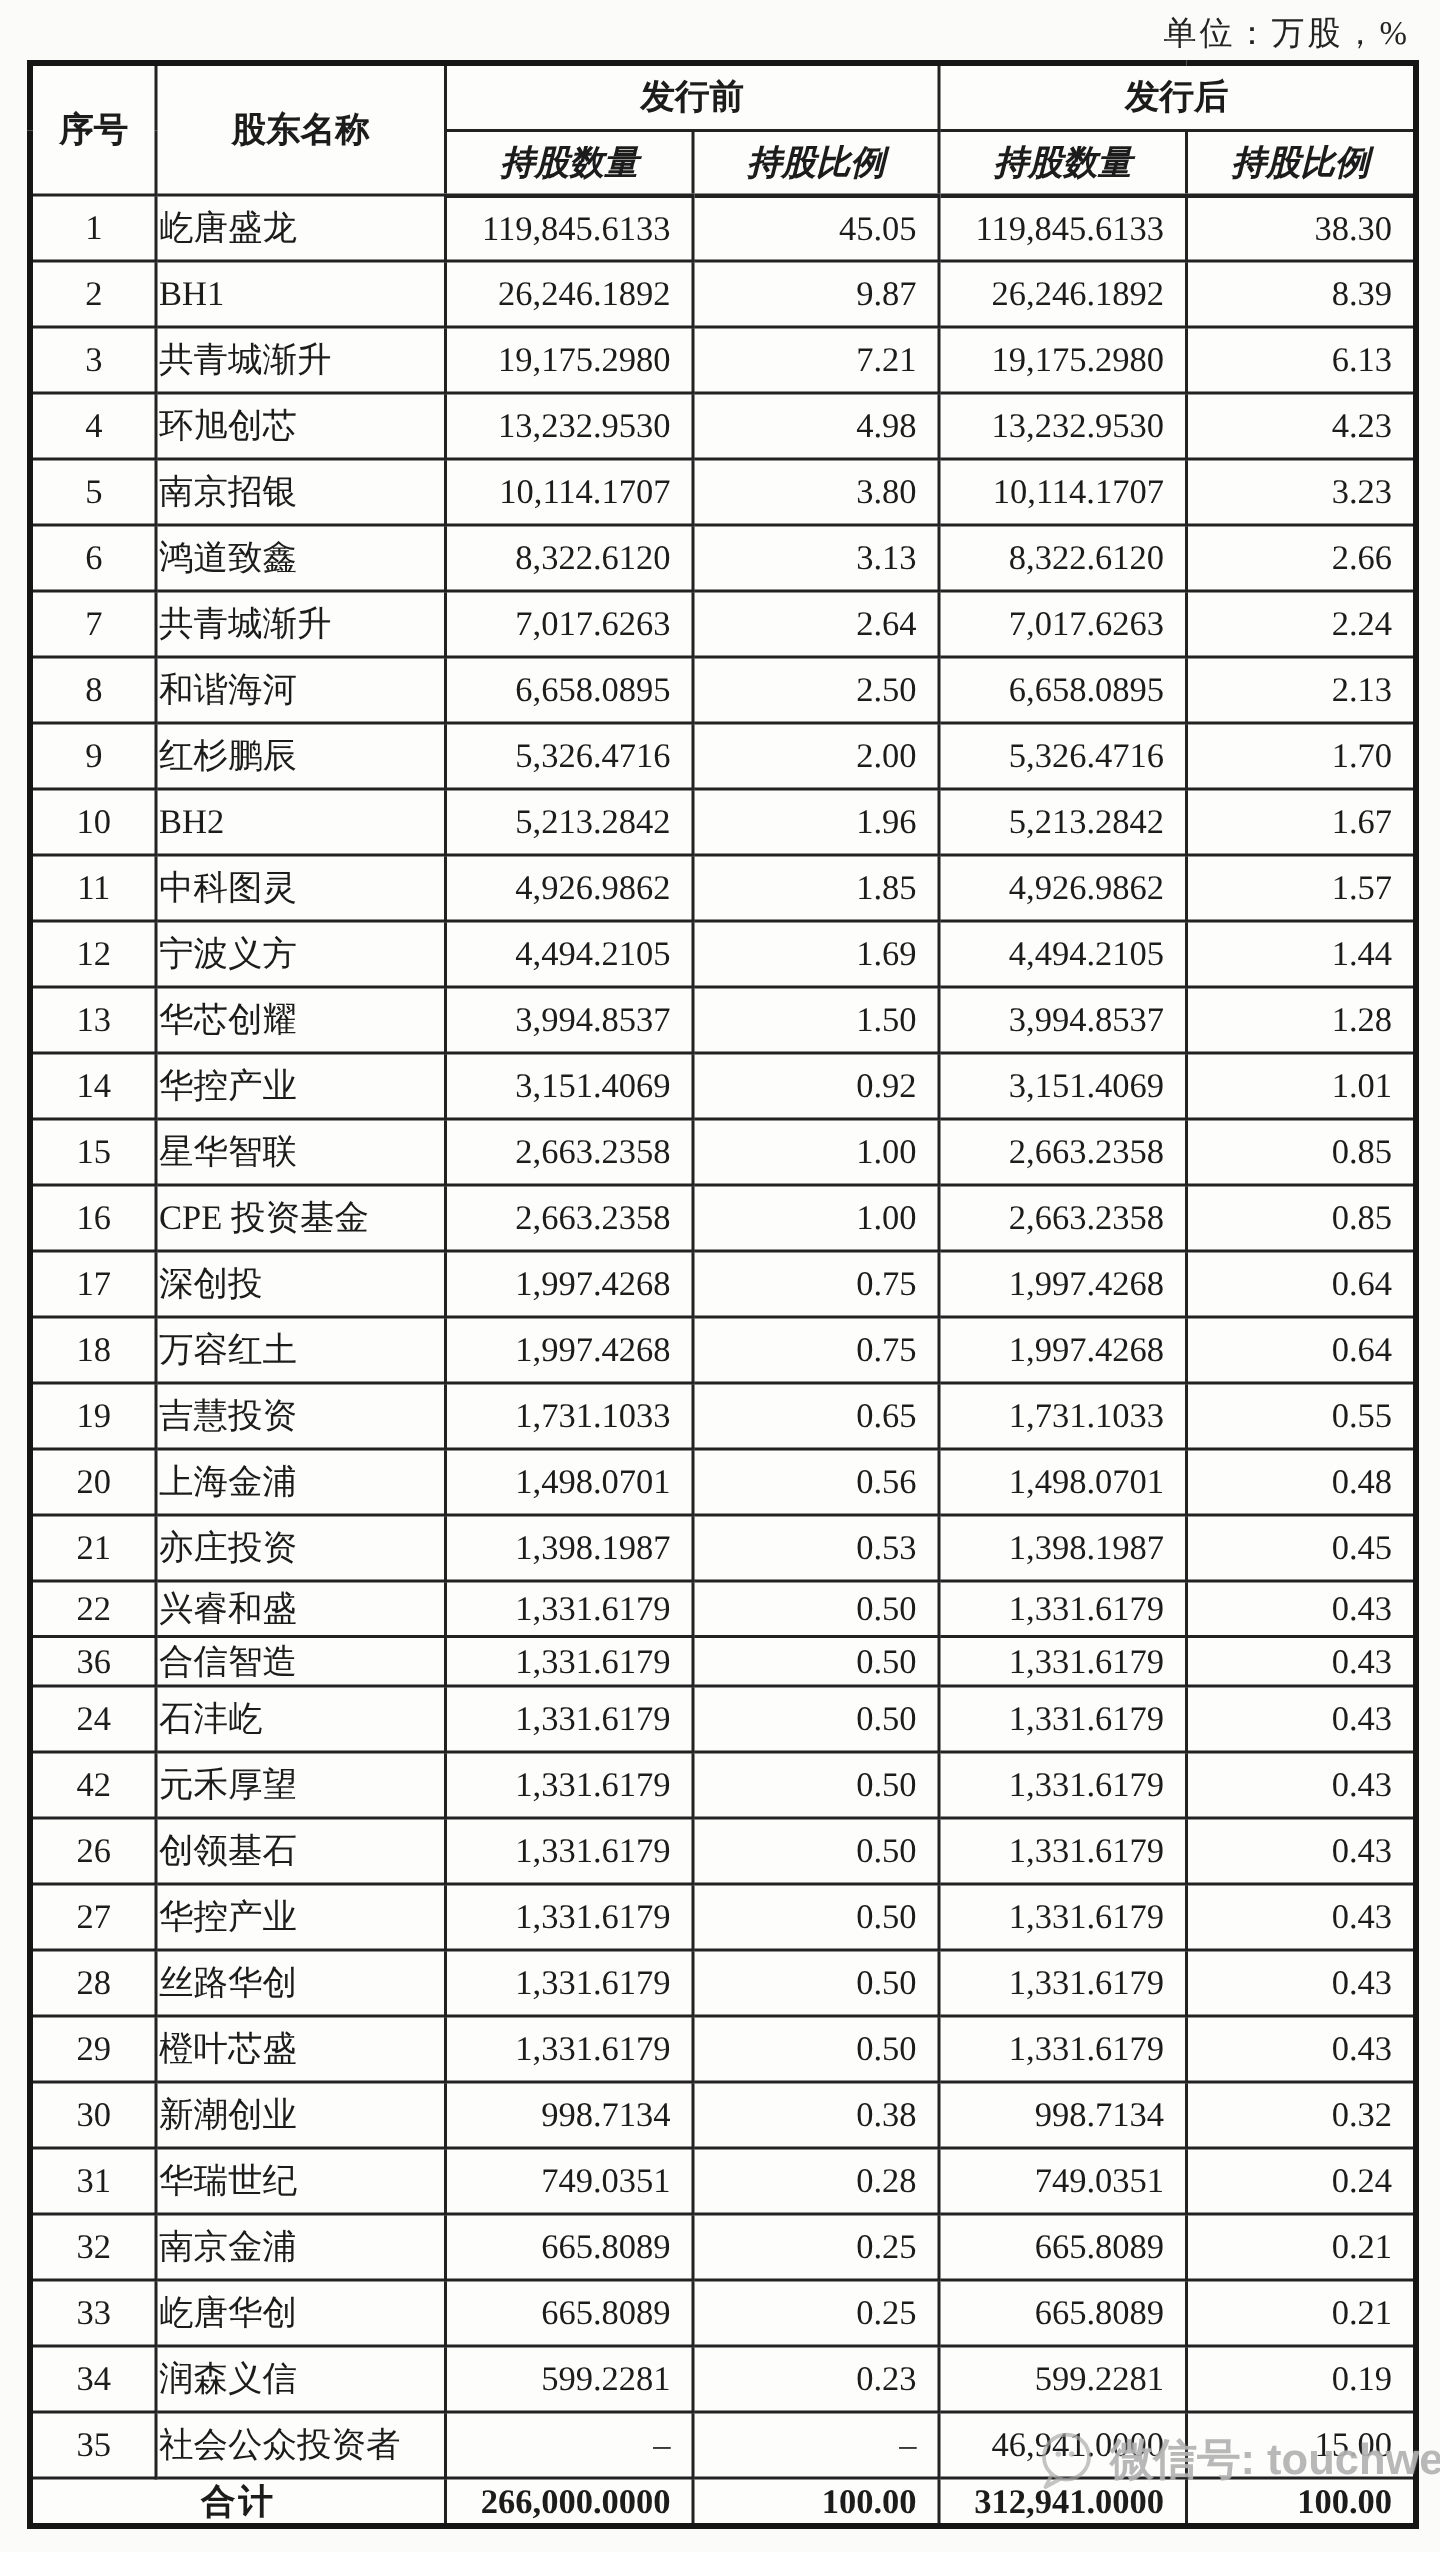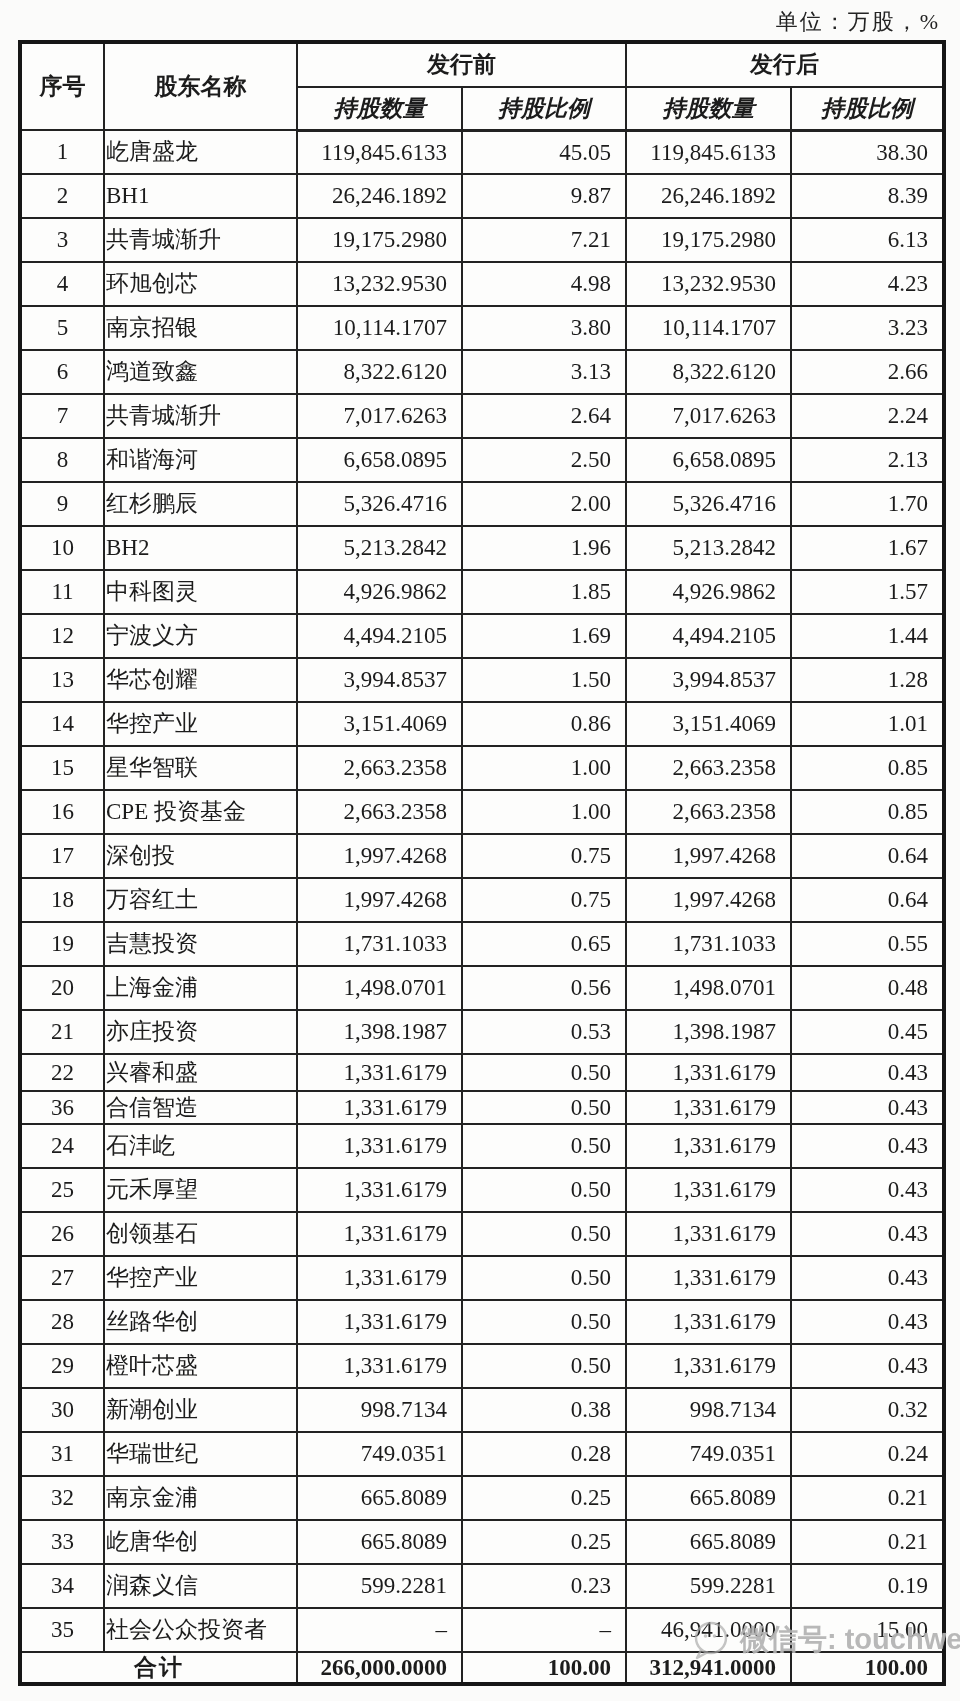--- a/index.html
+++ b/index.html
@@ -183,21 +183,21 @@
         <td class="col-name">华芯创耀</td>
         <td class="col-pre_qty">3,994.8537</td>
         <td class="col-pre_pct">1.50</td>
         <td class="col-post_qty">3,994.8537</td>
         <td class="col-post_pct">1.28</td>
       </tr>
       <tr>
         <td class="col-no">14</td>
         <td class="col-name">华控产业</td>
         <td class="col-pre_qty">3,151.4069</td>
-        <td class="col-pre_pct">0.86</td>
+        <td class="col-pre_pct">0.92</td>
         <td class="col-post_qty">3,151.4069</td>
         <td class="col-post_pct">1.01</td>
       </tr>
       <tr>
         <td class="col-no">15</td>
         <td class="col-name">星华智联</td>
         <td class="col-pre_qty">2,663.2358</td>
         <td class="col-pre_pct">1.00</td>
         <td class="col-post_qty">2,663.2358</td>
         <td class="col-post_pct">0.85</td>
@@ -268,21 +268,21 @@
       </tr>
       <tr>
         <td class="col-no">24</td>
         <td class="col-name">石沣屹</td>
         <td class="col-pre_qty">1,331.6179</td>
         <td class="col-pre_pct">0.50</td>
         <td class="col-post_qty">1,331.6179</td>
         <td class="col-post_pct">0.43</td>
       </tr>
       <tr>
-        <td class="col-no">25</td>
+        <td class="col-no">42</td>
         <td class="col-name">元禾厚望</td>
         <td class="col-pre_qty">1,331.6179</td>
         <td class="col-pre_pct">0.50</td>
         <td class="col-post_qty">1,331.6179</td>
         <td class="col-post_pct">0.43</td>
       </tr>
       <tr>
         <td class="col-no">26</td>
         <td class="col-name">创领基石</td>
         <td class="col-pre_qty">1,331.6179</td>

